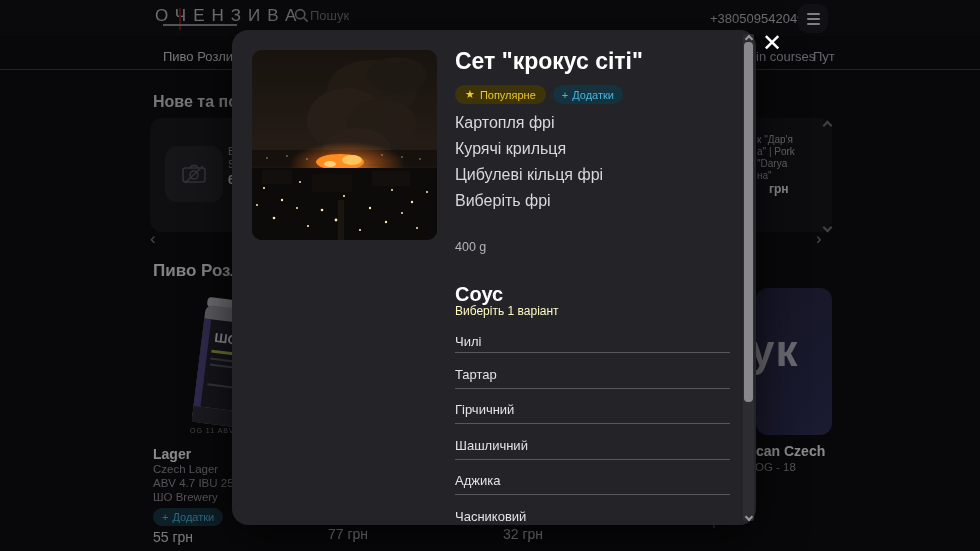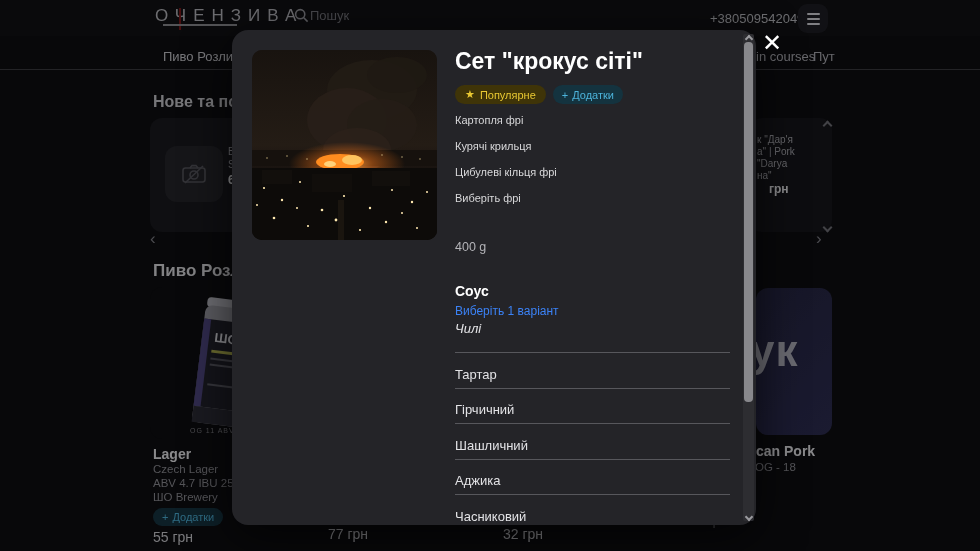--- a/index.html
+++ b/index.html
@@ -43,24 +43,24 @@
   .imgtext-big{position:absolute;left:-6px;top:38px;color:#b2b2bc;font-size:44px;font-weight:700;letter-spacing:1px;}
   .can-caption{position:absolute;color:#7e7e82;font-size:7px;letter-spacing:1px;white-space:nowrap;}
 
   
   .overlay{position:absolute;left:0;top:0;width:980px;height:551px;background:rgba(4,4,6,0.42);}
   .modal{position:absolute;left:232px;top:30px;width:524px;height:495px;background:#242428;border-radius:16px;box-shadow:0 12px 48px rgba(0,0,0,.65);}
   .modal-img{position:absolute;left:20px;top:20px;width:185px;height:190px;border-radius:10px;overflow:hidden;background:#191512;}
   .m-title{position:absolute;left:223px;top:18px;color:#fff;font-size:23px;font-weight:700;white-space:nowrap;}
   .m-badges{position:absolute;left:223px;top:55px;display:flex;gap:7px;}
   .badge-gold{display:inline-flex;align-items:center;gap:5px;background:#3f3408;color:#e9c832;font-size:11px;padding:3px 10px;border-radius:10px;white-space:nowrap;}
-  .m-item{position:absolute;left:223px;color:#d8d8da;font-size:11px;white-space:nowrap;}
+  .m-item{position:absolute;left:223px;color:#d8d8da;font-size:16px;white-space:nowrap;}
   .m-weight{position:absolute;left:223px;top:210px;color:#b4b4b8;font-size:12.5px;}
-  .m-group-title{position:absolute;left:223px;top:253px;color:#fff;font-size:14px;font-weight:700;}
-  .m-hint{position:absolute;left:223px;top:274px;color:#3b82f6;font-size:12px;}
+  .m-group-title{position:absolute;left:223px;top:253px;color:#fff;font-size:20px;font-weight:700;}
+  .m-hint{position:absolute;left:223px;top:274px;color:#fef9c3;font-size:12px;}
   .m-opt{position:absolute;left:223px;color:#e3e3e6;font-size:13px;white-space:nowrap;cursor:pointer;}
   .m-div{position:absolute;left:223px;width:275px;height:1px;background:#57575c;}
 
   
   .sb-track{position:absolute;left:511px;top:4px;width:11px;height:487px;background:#2d2d31;border-radius:2px;}
   .sb-thumb{position:absolute;left:512px;top:12px;width:9px;height:360px;background:#88888c;border-radius:4px;}
   .sb-arrow{position:absolute;left:514px;width:6px;height:6px;border-left:2px solid #9a9a9e;border-top:2px solid #9a9a9e;}
 
   .close-x{position:absolute;left:762px;top:30px;color:#fff;font-size:24px;font-weight:700;cursor:pointer;line-height:26px;}
 
@@ -153,21 +153,21 @@
     <span class="badge-blue">
         <span>+</span>
         <span>Додатки</span>
       </span>
   </div>
   <div class="p-price" style="left:153px;top:529px;">55 грн</div>
 
   <div class="prod-img" style="left:756px;top:288px;width:76px;height:147px;background:linear-gradient(135deg,#23233e,#2b2b50);">
     <div class="imgtext-big">ук</div>
   </div>
-  <div class="p-name" style="left:756px;top:443px;">can Pork</div>
+  <div class="p-name" style="left:756px;top:443px;">can Czech</div>
   <div class="p-sub" style="left:755px;top:461px;">OG - 18</div>
 
   <div class="p-price" style="left:328px;top:526px;">77 грн</div>
   <div class="p-price" style="left:503px;top:526px;">32 грн</div>
   <div class="p-price price-dim" style="left:688px;top:512px;">55 грн</div>
 
   <div class="overlay"></div>
 
   <div class="modal">
     <div class="modal-img">
@@ -248,21 +248,21 @@
     <div class="m-item" style="top:84px;">Картопля фрі</div>
     <div class="m-item" style="top:110px;">Курячі крильця</div>
     <div class="m-item" style="top:136px;">Цибулеві кільця фрі</div>
     <div class="m-item" style="top:162px;">Виберіть фрі</div>
 
     <div class="m-weight">400 g</div>
 
     <div class="m-group-title">Соус</div>
     <div class="m-hint">Виберіть 1 варіант</div>
 
-    <div class="m-opt" style="top:291px;font-style:italic;">Чилі</div>
+    <div class="m-opt" style="top:304px;">Чилі</div>
     <div class="m-div" style="top:322px;"></div>
     <div class="m-opt" style="top:337px;">Тартар</div>
     <div class="m-div" style="top:358px;"></div>
     <div class="m-opt" style="top:372px;">Гірчичний</div>
     <div class="m-div" style="top:393px;"></div>
     <div class="m-opt" style="top:408px;">Шашличний</div>
     <div class="m-div" style="top:429px;"></div>
     <div class="m-opt" style="top:443px;">Аджика</div>
     <div class="m-div" style="top:464px;"></div>
     <div class="m-opt" style="top:479px;">Часниковий</div>

